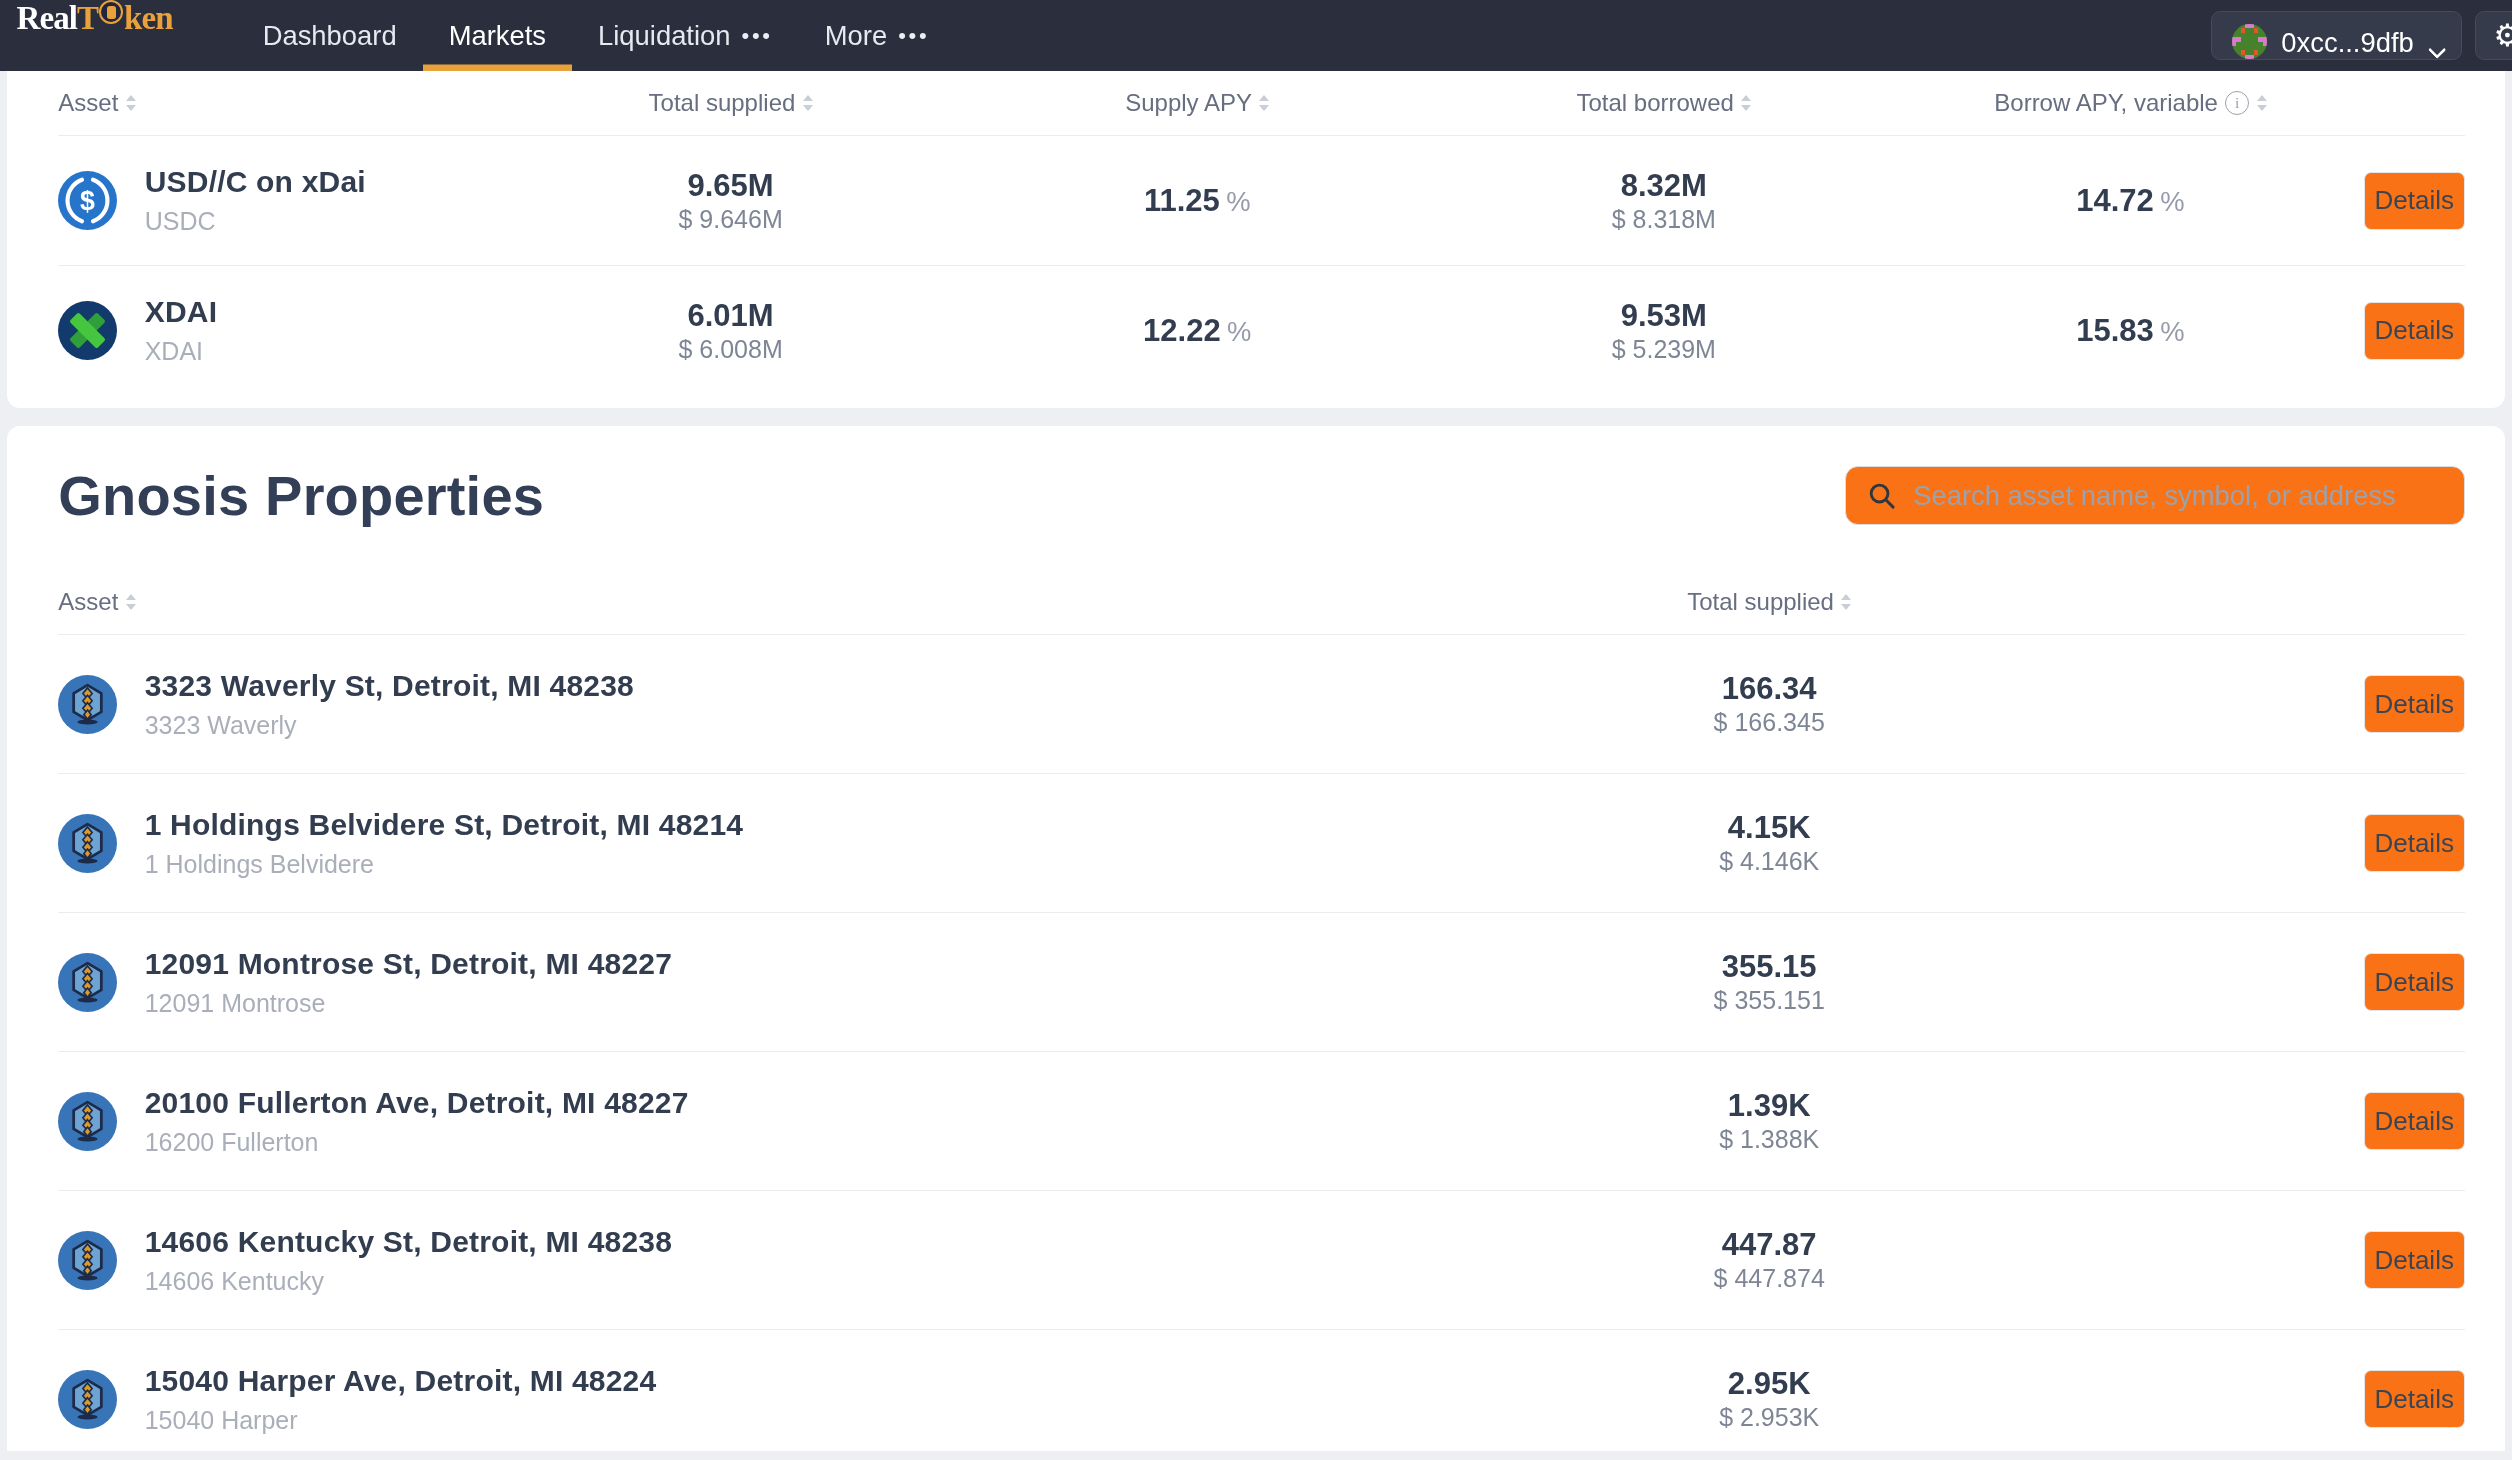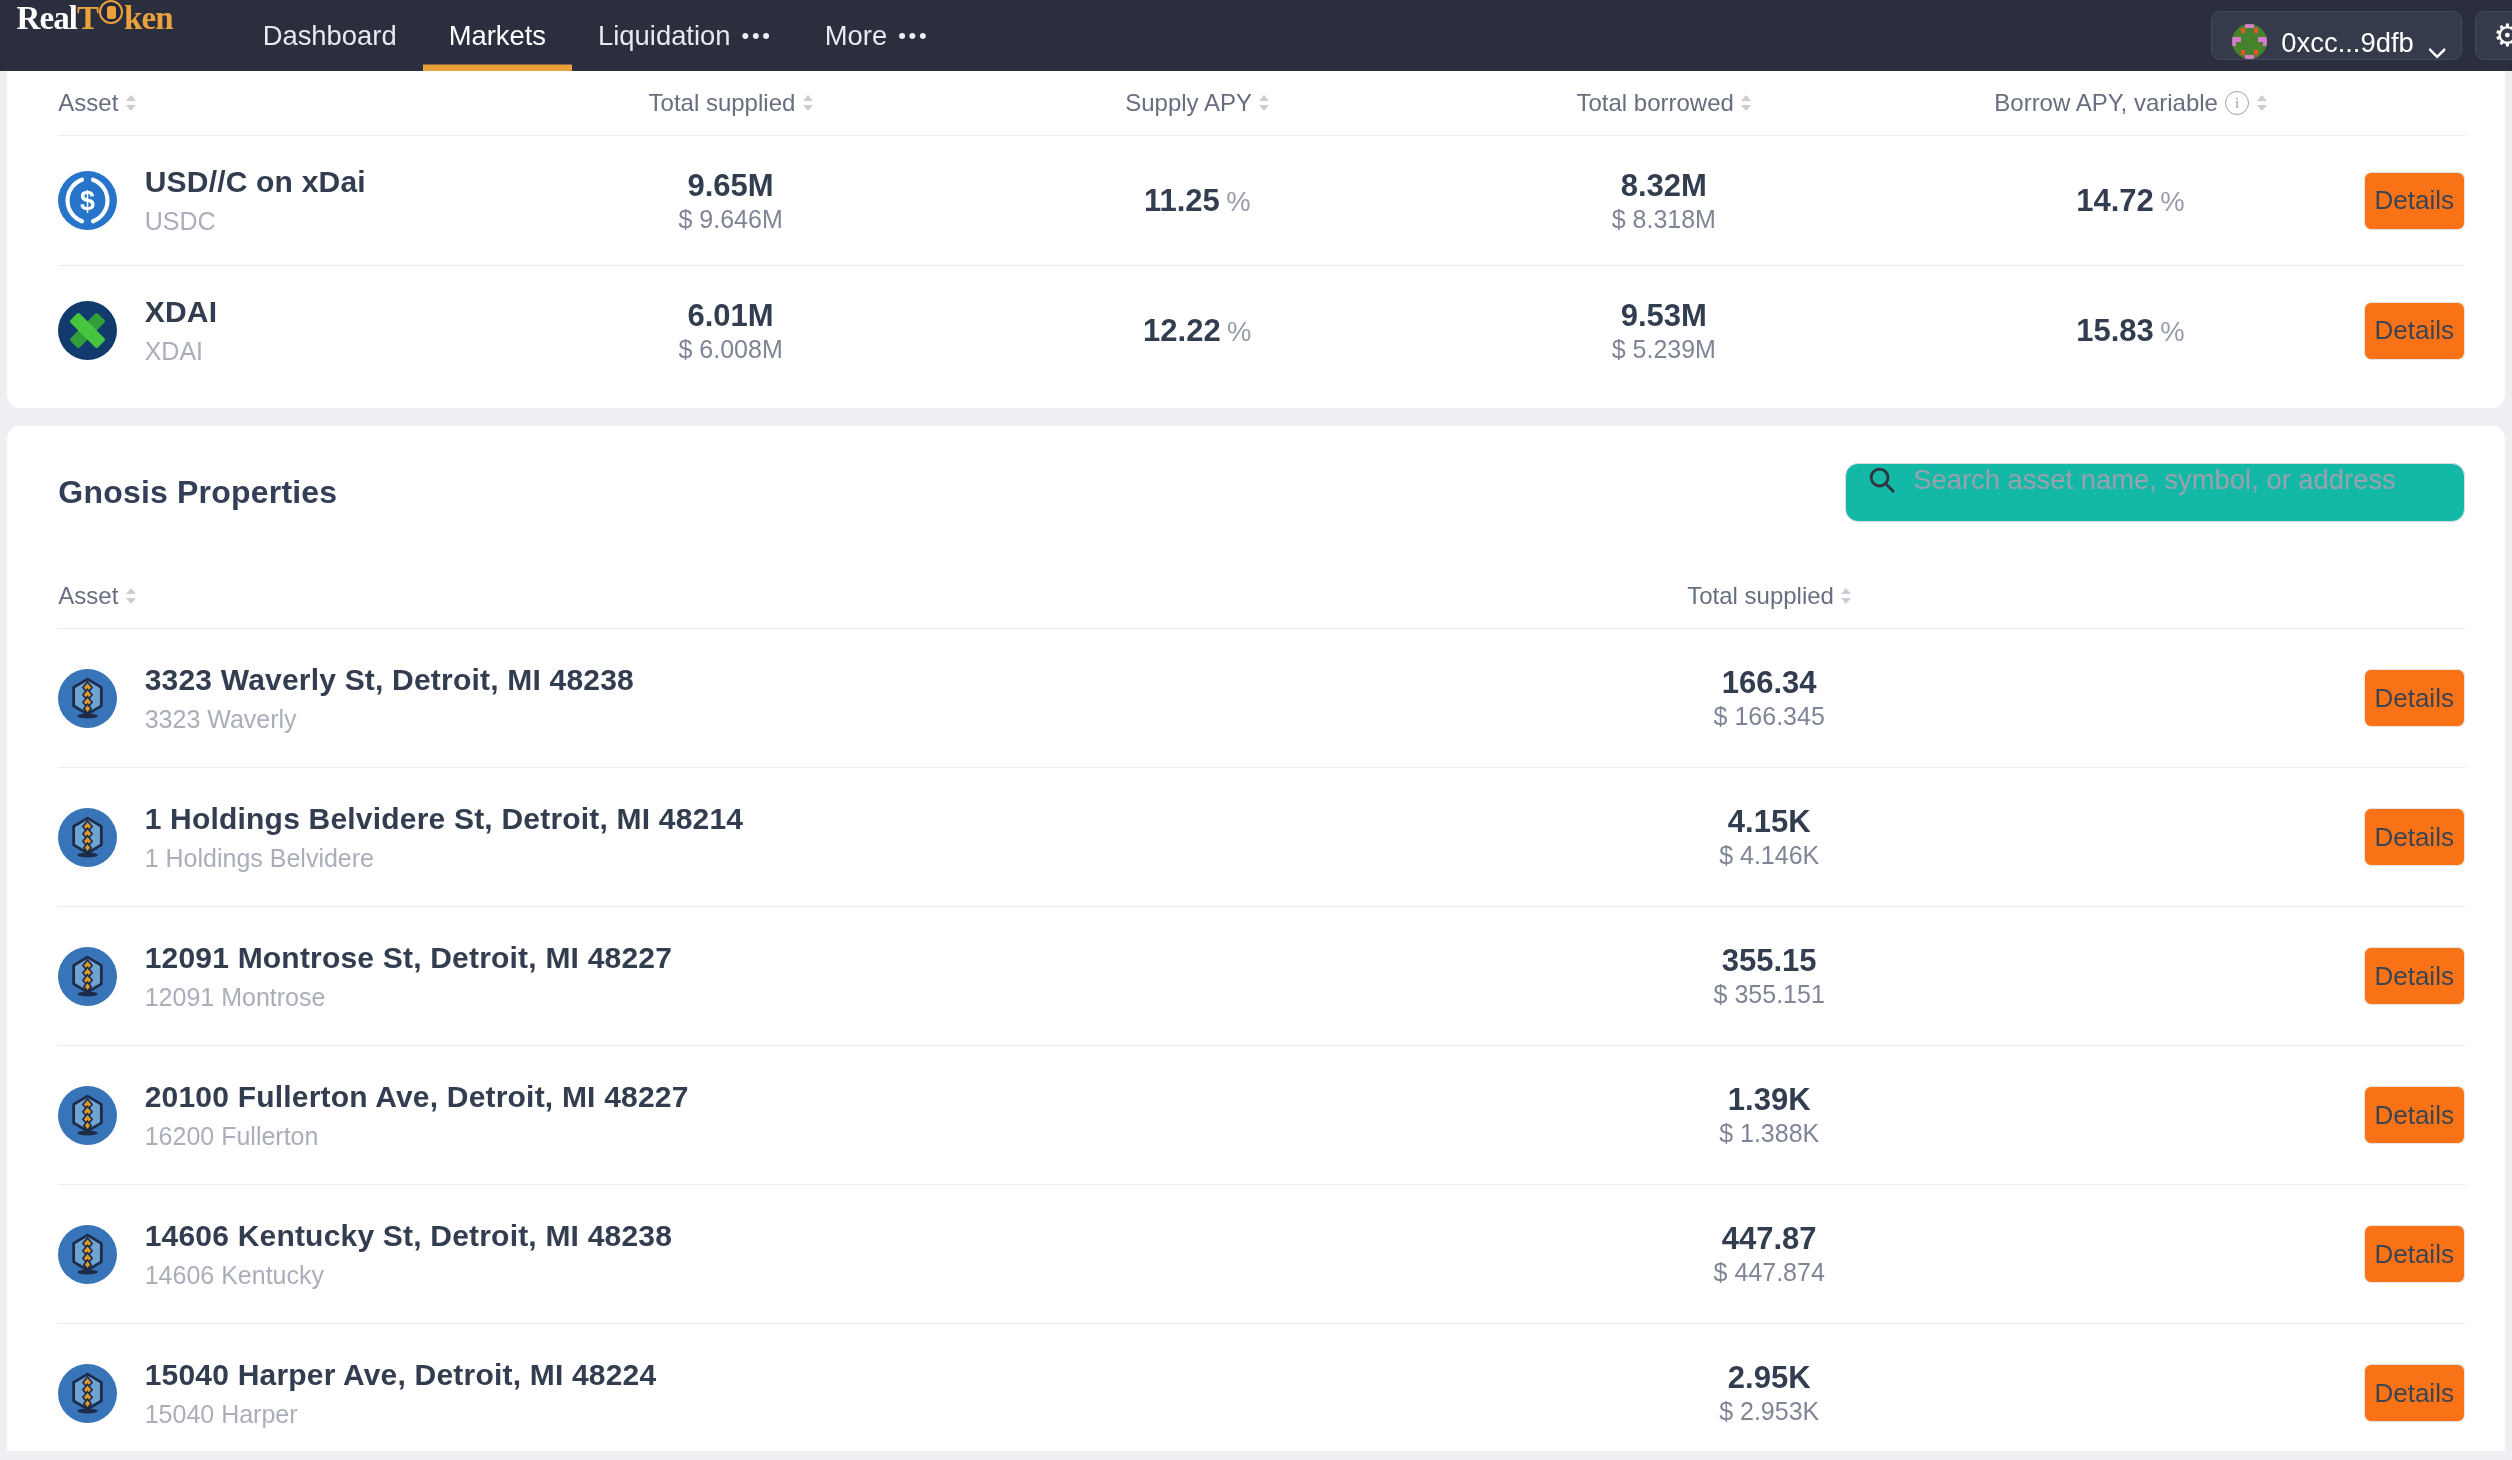--- a/index.html
+++ b/index.html
@@ -64,23 +64,23 @@
   .m-col { flex:1; }
   .m-details { flex:0 0 101px; display:flex; justify-content:flex-end; }
 
   
   .p-asset { flex:1; }
   .p-val { flex:0 0 915px; margin-right:137px; text-align:center; }
   .p-details { flex:0 0 101px; display:flex; justify-content:flex-end; }
 
   
   .prop-top { display:flex; align-items:center; justify-content:space-between; margin-bottom:42px; }
-  .prop-title { font-size:32px; font-weight:700; color:#333e57; letter-spacing:0.2px; }
-  .search-box { display:flex; align-items:flex-start; gap:16.5px; width:620px; height:59px;
-                border:0.9px solid #d9dce1; border-radius:13px; padding:0 20px; background:#14b8a6; }
+  .prop-title { font-size:56px; font-weight:700; color:#333e57; letter-spacing:0.2px; }
+  .search-box { display:flex; align-items:center; gap:16.5px; width:620px; height:59px;
+                border:0.9px solid #d9dce1; border-radius:13px; padding:0 20px; background:#f97316; }
   .search-box input { border:none; outline:none; flex:1; font-size:27.4px; color:#333d50;
                       font-family:"Liberation Sans", sans-serif; background:transparent; }
   .search-box input::placeholder { color:#9ba1ad; }
 </style>
 </head>
 <body>
 
 <div class="navbar">
   <div class="logo">
     <span class="real">Real</span>

